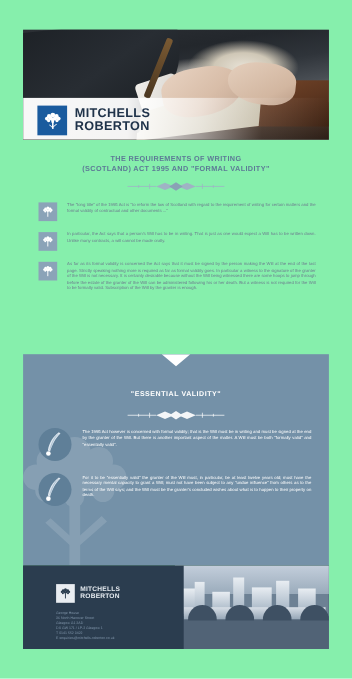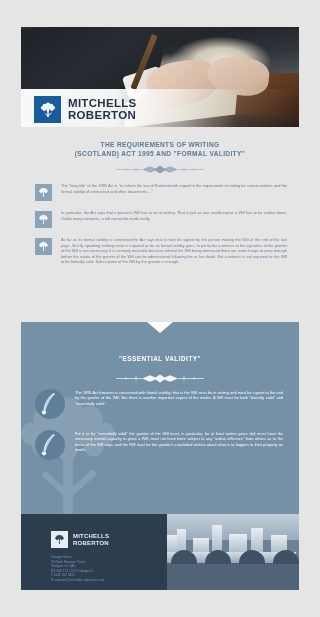--- a/index.html
+++ b/index.html
@@ -5,21 +5,21 @@
   * { margin:0; padding:0; box-sizing:border-box; }
   html,body{
     width:320px; height:617px;
     background:#ffffff;
     font-family:"Liberation Sans", sans-serif;
     overflow:hidden;
   }
   .page{
     position:relative;
     width:320px; height:617px;
-    background:#e5e5e5;
+    background:#86efac;
   }
 
   
   .hero{
     position:absolute; left:21px; top:27px;
     width:278px; height:100px;
     overflow:hidden;
     background:#3a3f45;
   }
   .hero-photo{

